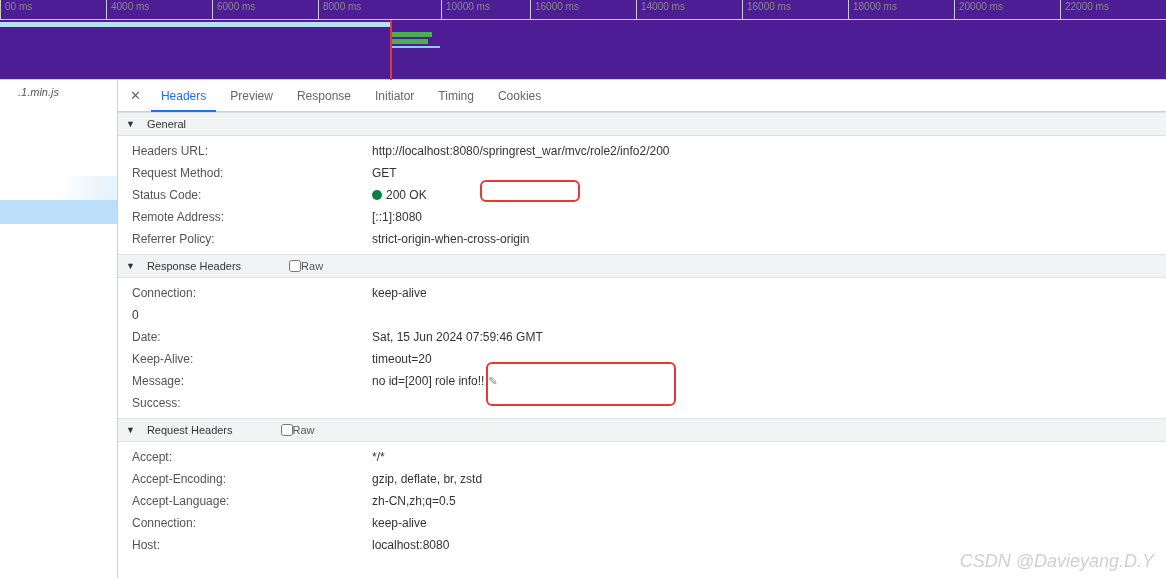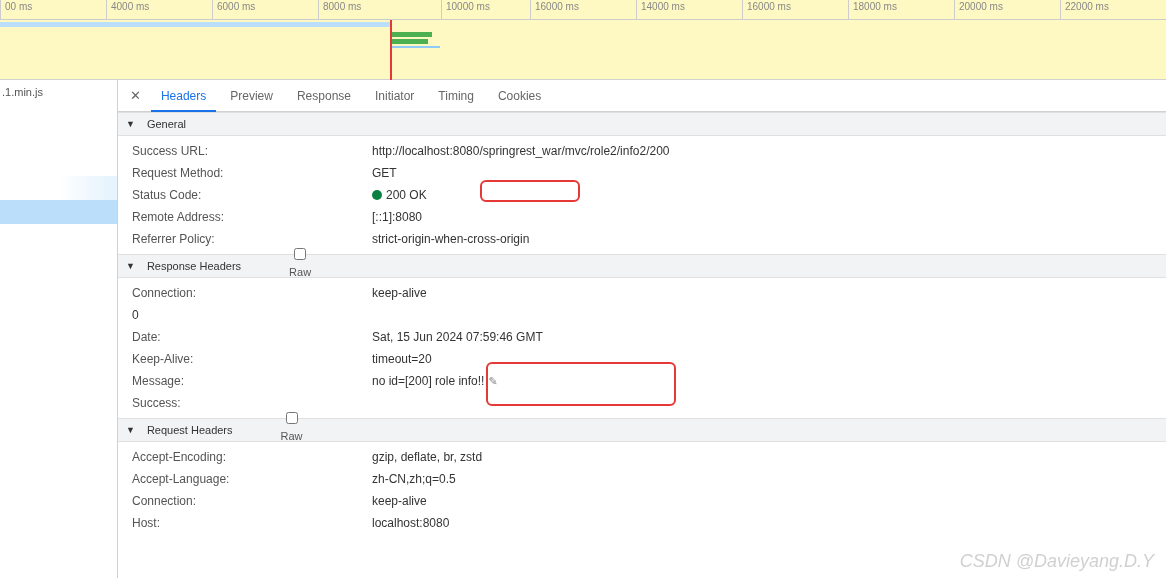--- a/index.html
+++ b/index.html
@@ -1,42 +1,42 @@
 <!DOCTYPE html>
 <html><head>
 <meta charset="utf-8">
 <style>
 * { margin: 0; padding: 0; box-sizing: border-box; font-family: "Segoe UI", Arial, sans-serif; }
 body { background: #fff; color: #333; font-size: 12px; overflow: hidden; width: 1166px; height: 578px; position: relative; }
-.timeline { height: 80px; border-bottom: 1px solid #d0d0d0; position: relative; background: #fef9c3; }
+.timeline { height: 80px; border-bottom: 1px solid #d0d0d0; position: relative; background: #4c1d95; }
 .timeline-ruler { height: 20px; border-bottom: 1px solid #ccc; position: relative; font-size: 10px; color: #888; }
 .tick { position: absolute; top: 0; height: 20px; border-left: 1px solid #ccc; padding-left: 4px; line-height: 14px; }
 .timeline-body { position: relative; height: 60px; }
 .tl-bar { position: absolute; height: 4px; }
 .tl-red { position: absolute; top:0; width:2px; height:60px; background:#e53935; }
 .tl-green { position: absolute; height:5px; background:#4caf50; }
 .tl-blue-thin { position: absolute; height:2px; background:#90caf9; }
 .main { display: flex; height: calc(100% - 80px); }
 .sidebar { width: 118px; border-right: 1px solid #d0d0d0; background: #fff; }
-.side-item { height: 24px; line-height: 24px; padding: 0 2px; font-size: 11px; color: #555; white-space: nowrap; overflow: hidden; }
+.side-item { height: 24px; line-height: 24px; padding: 0 18px; font-size: 11px; color: #555; white-space: nowrap; overflow: hidden; font-style: italic; }
 .side-item.selected { background: #bbdefb; }
 .side-item.gradient { background: linear-gradient(to right, #fff 50%, #e8f4fd 90%); }
 .content { flex: 1; overflow: auto; }
 .tabs { display: flex; align-items: center; border-bottom: 1px solid #d0d0d0; height: 32px; padding: 0 6px; gap: 4px; }
 .close-x { font-size: 13px; color: #666; padding: 0 6px; cursor: pointer; }
 .tab { padding: 0 10px; height: 32px; line-height: 32px; font-size: 12px; color: #666; cursor: pointer; }
 .tab.active { color: #1a73e8; border-bottom: 2px solid #1a73e8; }
 .section-hdr { background: #f1f3f4; border-top: 1px solid #e0e0e0; border-bottom: 1px solid #e0e0e0; height: 24px; line-height: 24px; padding: 0 8px; font-size: 11px; color: #333; display: flex; align-items: center; gap: 8px; }
 .section-hdr .tri { font-size: 9px; margin-right: 4px; }
 .rows { padding: 4px 0; }
 .row { display: flex; padding: 2px 0 2px 14px; font-size: 12px; line-height: 18px; }
 .row .label { width: 240px; color: #545454; }
 .row .value { color: #333; flex: 1; display: flex; align-items: center; gap: 4px; }
 .status-dot { width: 10px; height: 10px; border-radius: 50%; background: #0b8043; display: inline-block; }
-.raw-check { display: inline-flex; align-items: center; gap: 0; margin-left: 40px; color: #555; font-size: 11px; flex-direction: column; }
+.raw-check { display: inline-flex; align-items: center; gap: 0; margin-left: 40px; color: #555; font-size: 11px; }
 .raw-check input { width: 12px; height: 12px; }
 .highlight-red { border: 2px solid #e53935; border-radius: 6px; position: absolute; pointer-events: none; }
 .pencil { color: #888; font-size: 11px; }
 .watermark { position: absolute; right: 12px; bottom: 6px; color: #d0d0d0; font-size: 18px; font-style: italic; pointer-events: none; }
 </style>
 </head>
 <body>
 
 <div class="timeline">
   <div class="timeline-ruler">
@@ -81,21 +81,21 @@
       <div class="tab">Timing</div>
       <div class="tab">Cookies</div>
     </div>
 
     <div class="section-hdr">
       <span class="tri">▼</span>
       <span>General</span>
     </div>
     <div class="rows">
       <div class="row">
-          <div class="label">Success URL:</div>
+          <div class="label">Headers URL:</div>
           <div class="value">http://localhost:8080/springrest_war/mvc/role2/info2/200</div>
         </div>
       <div class="row">
           <div class="label">Request Method:</div>
           <div class="value">GET</div>
         </div>
       <div class="row" style="position:relative">
         <div class="label">Status Code:</div>
         <div class="value">
           <span class="status-dot"></span>
@@ -151,20 +151,24 @@
     <div class="section-hdr">
       <span class="tri">▼</span>
       <span>Request Headers</span>
       <label class="raw-check">
         <input type="checkbox" style="">
         <span>Raw</span>
       </label>
     </div>
     <div class="rows">
       <div class="row">
+          <div class="label">Accept:</div>
+          <div class="value">*/*</div>
+        </div>
+      <div class="row">
           <div class="label">Accept-Encoding:</div>
           <div class="value">gzip, deflate, br, zstd</div>
         </div>
       <div class="row">
           <div class="label">Accept-Language:</div>
           <div class="value">zh-CN,zh;q=0.5</div>
         </div>
       <div class="row">
           <div class="label">Connection:</div>
           <div class="value">keep-alive</div>

